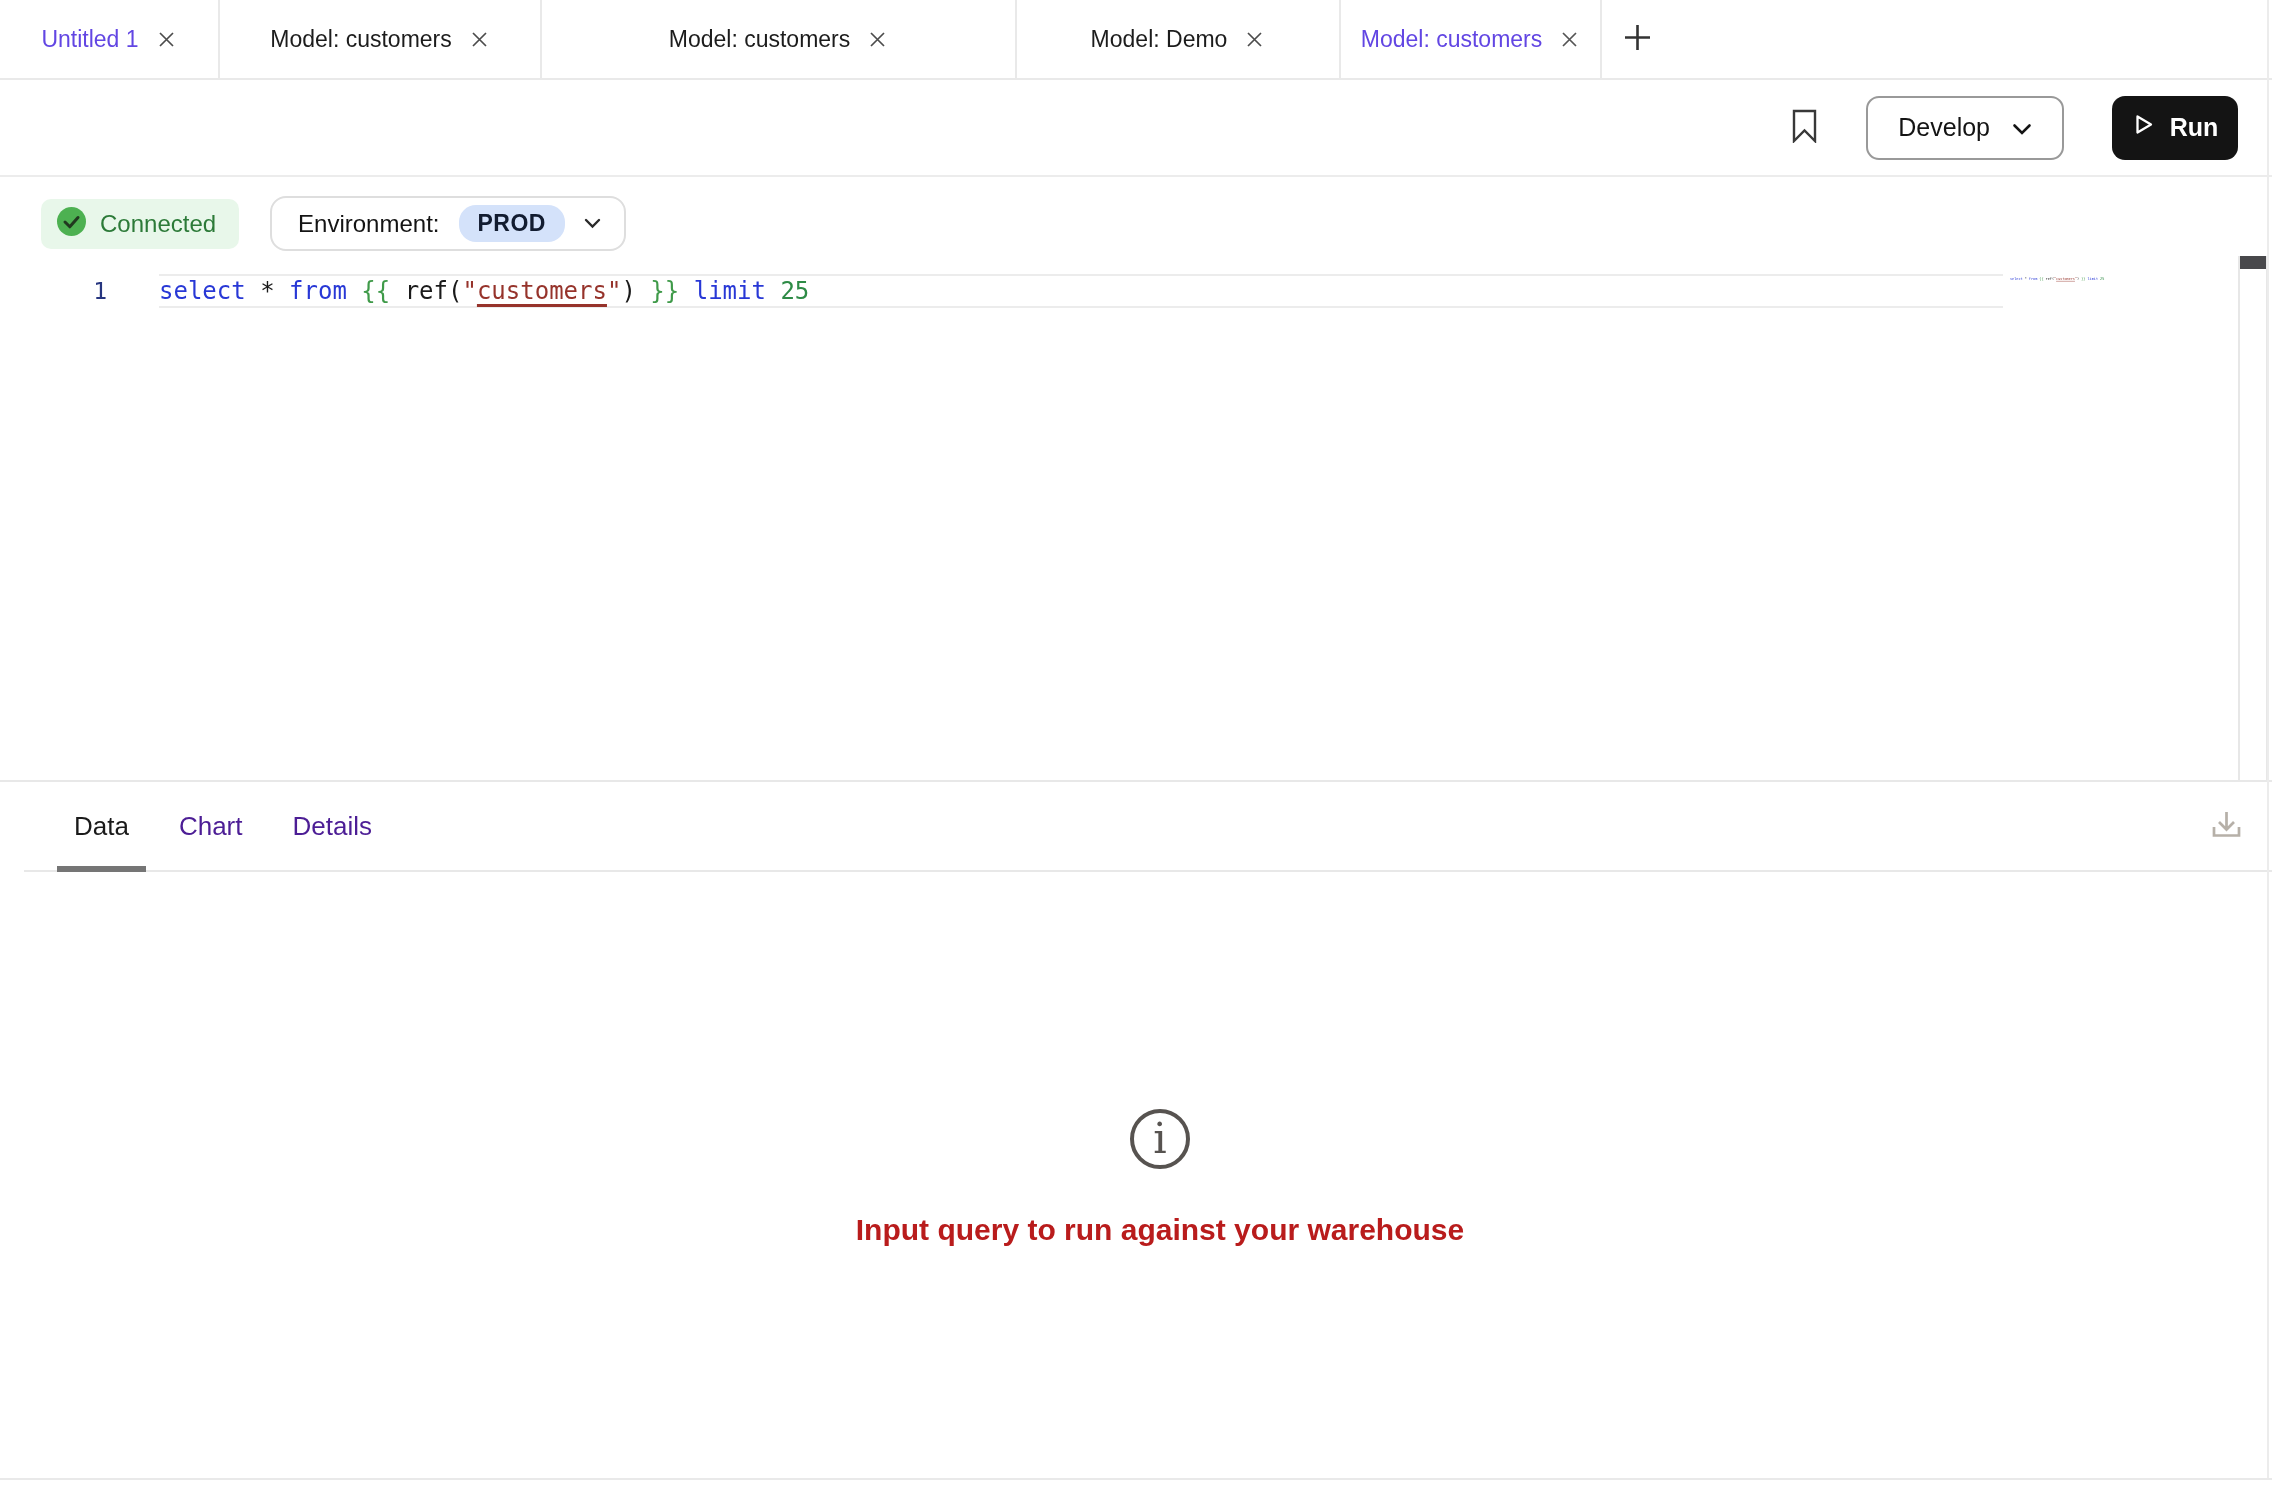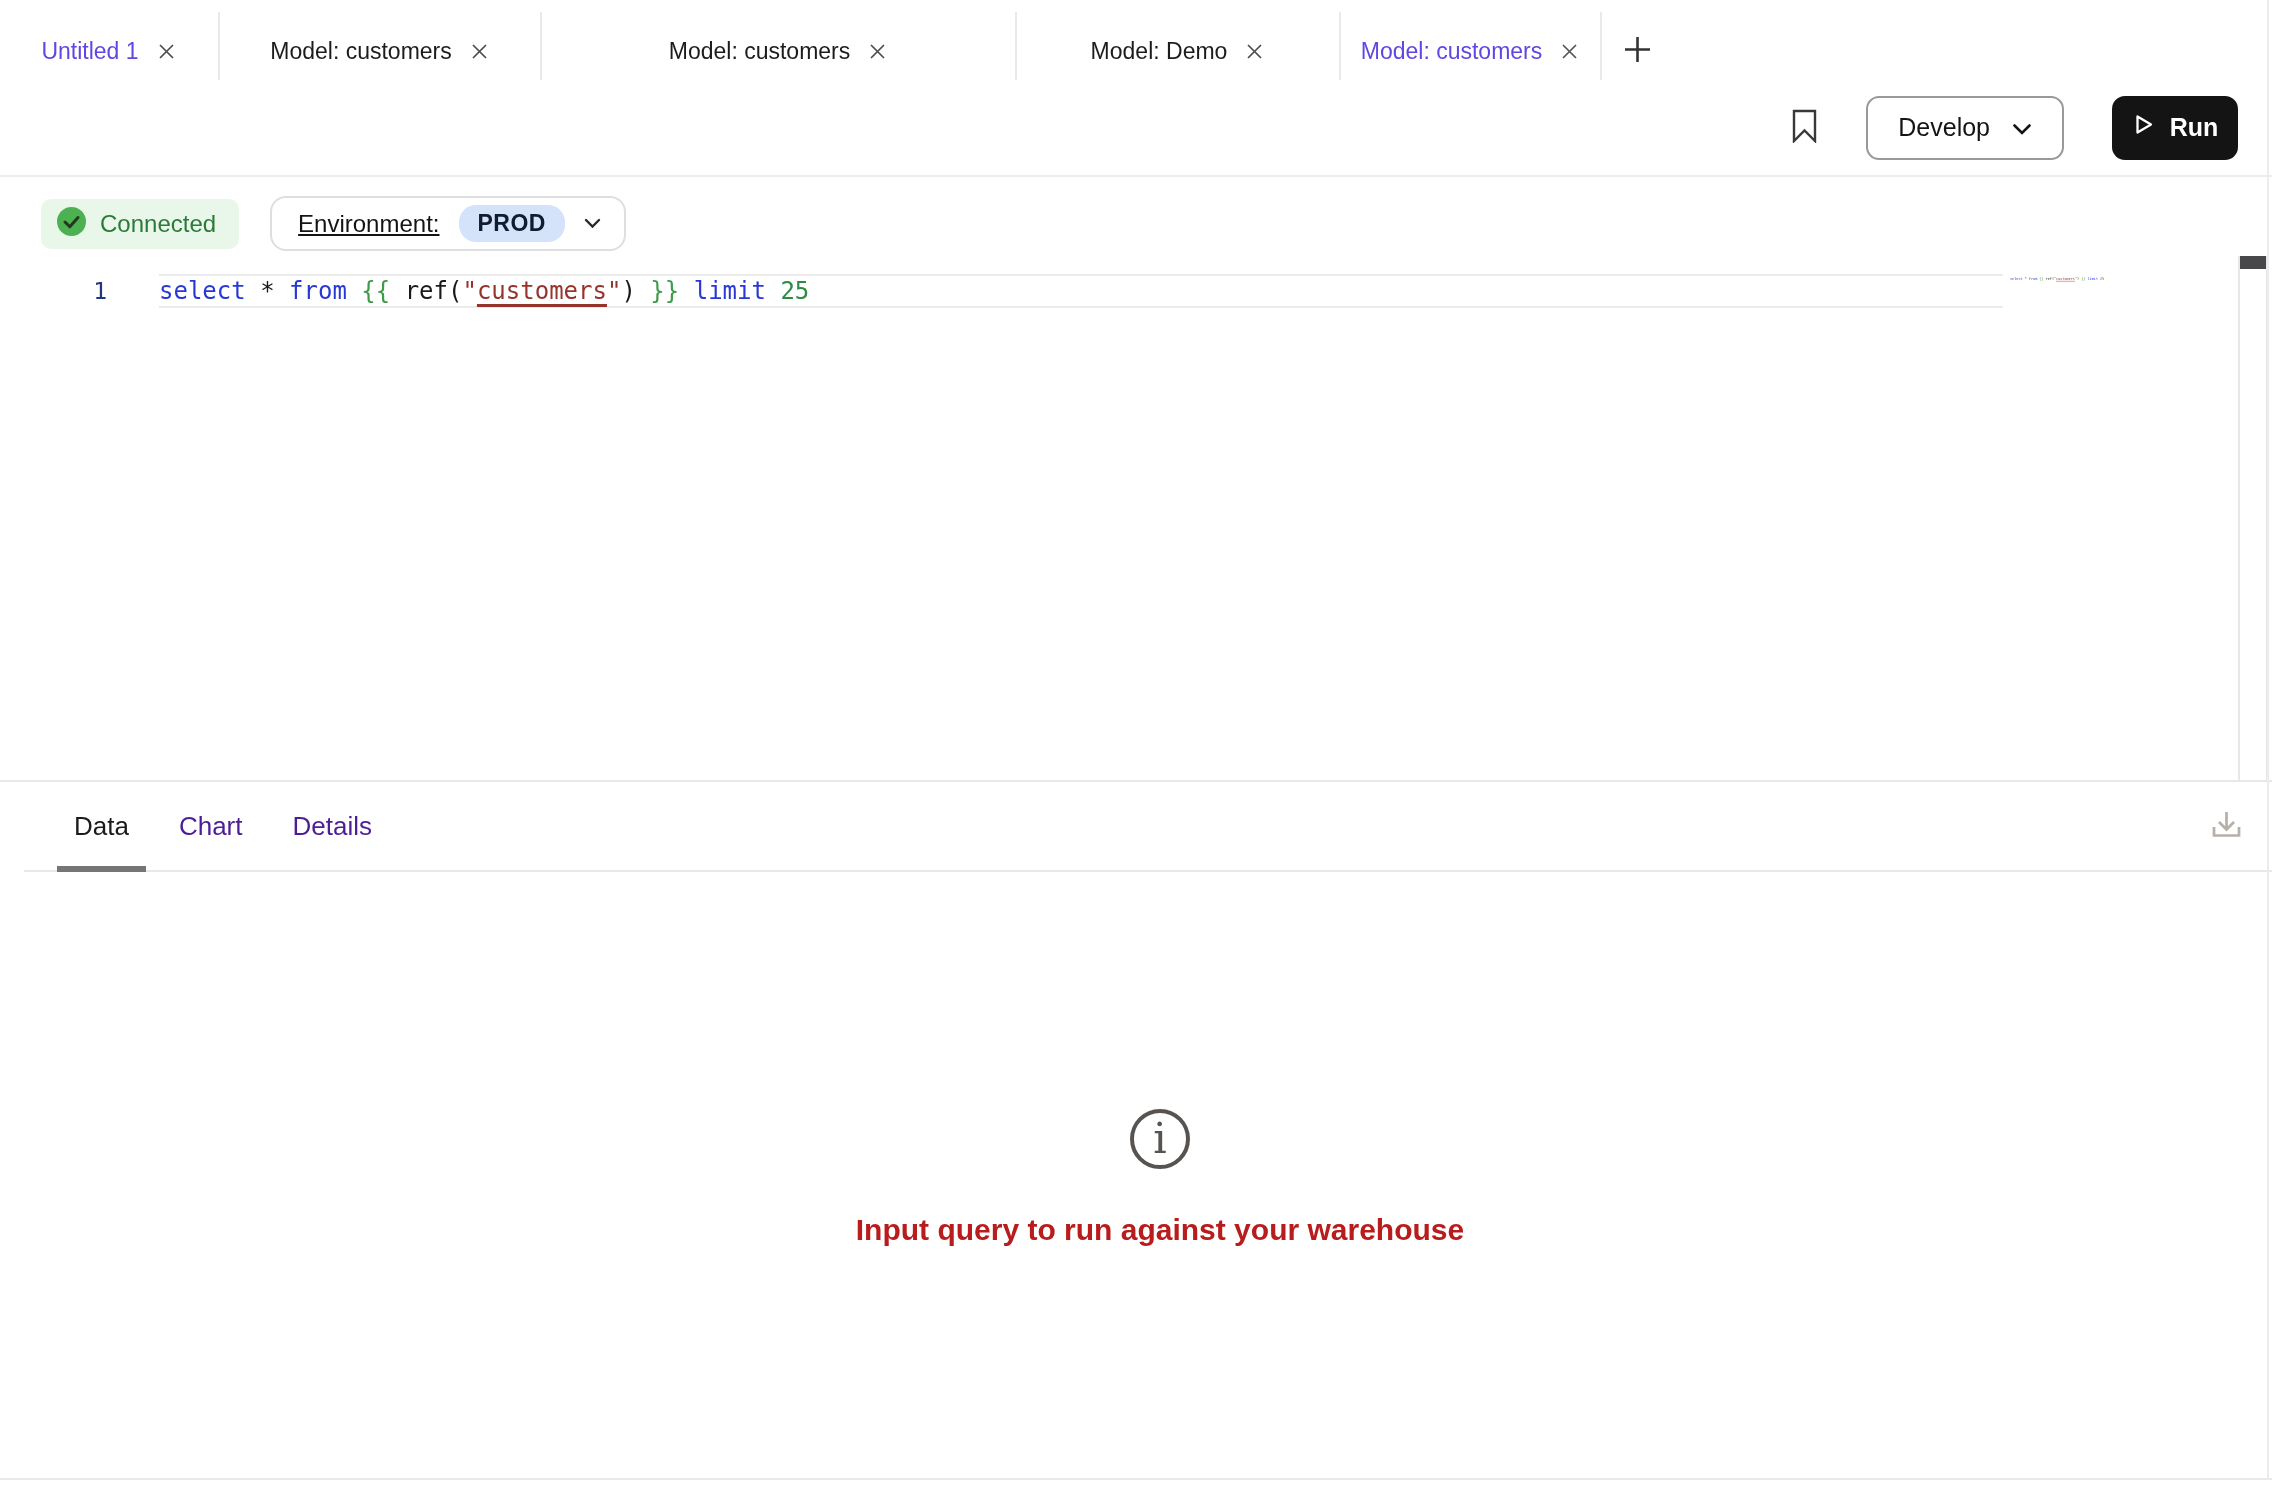--- a/index.html
+++ b/index.html
@@ -1,21 +1,21 @@
 <!DOCTYPE html>
 <html><head>
 <meta charset="utf-8">
 <style>
   * { box-sizing: border-box; margin: 0; padding: 0; }
   html,body { width: 2272px; height: 1486px; background:#ffffff; overflow:hidden;
     font-family:"Liberation Sans", sans-serif; color:#1c1c1c; }
   body { position:relative; }
 
   
-  .tabbar { position:absolute; top:12px; left:0; width:2272px; height:80px;
+  .tabbar { position:absolute; top:0; left:0; width:2272px; height:80px;
     display:flex; background:#fff; border-bottom:2px solid #e9e9e9; }
   .tab { height:100%; display:flex; align-items:center; justify-content:center;
     gap:17px; border-right:2px solid #e9e9e9; font-size:23px; color:#1c1c1c;
     cursor:pointer; background:#fff; }
   .tab:nth-child(1){ width:220px; }
   .tab:nth-child(2){ width:322px; }
   .tab:nth-child(3){ width:475px; }
   .tab:nth-child(4){ width:324px; }
   .tab:nth-child(5){ width:261px; }
   .tab:nth-child(6){ width:318px; }
@@ -38,21 +38,21 @@
 
   
   .statusbar { position:absolute; top:196px; left:41px; display:flex;
     align-items:center; gap:31px; }
   .connected-badge { height:50px; border-radius:10px; background:#e8f7ea;
     display:flex; align-items:center; gap:13px; padding:0 23px 0 15px; }
   .connected-badge .label { font-size:24px; font-weight:500; color:#2c7a38; }
   .env-select { height:55px; border:2px solid #dedede; border-radius:16px;
     background:#fff; display:flex; align-items:center; gap:19px;
     padding:0 23px 0 26px; cursor:pointer; }
-  .env-select .env-label { font-size:24px; color:#141414;text-decoration:underline; }
+  .env-select .env-label { font-size:24px; color:#141414; }
   .prod-pill { background:#d4e2fa; border-radius:17px; padding:5px 19px;
     font-size:23px; font-weight:600; color:#121c30; letter-spacing:0.5px; }
 
   
   .editor { position:absolute; top:256px; left:0; width:2272px; height:526px;
     background:#fff; border-bottom:2px solid #e8e8e8; }
   .gutter-num { position:absolute; left:0; top:18px; width:107px; height:34px;
     line-height:34px; text-align:right; font-family:"DejaVu Sans Mono", monospace;
     font-size:23px; color:#26357f; }
   .code-line { position:absolute; left:159px; top:18px; width:1844px; height:34px;

